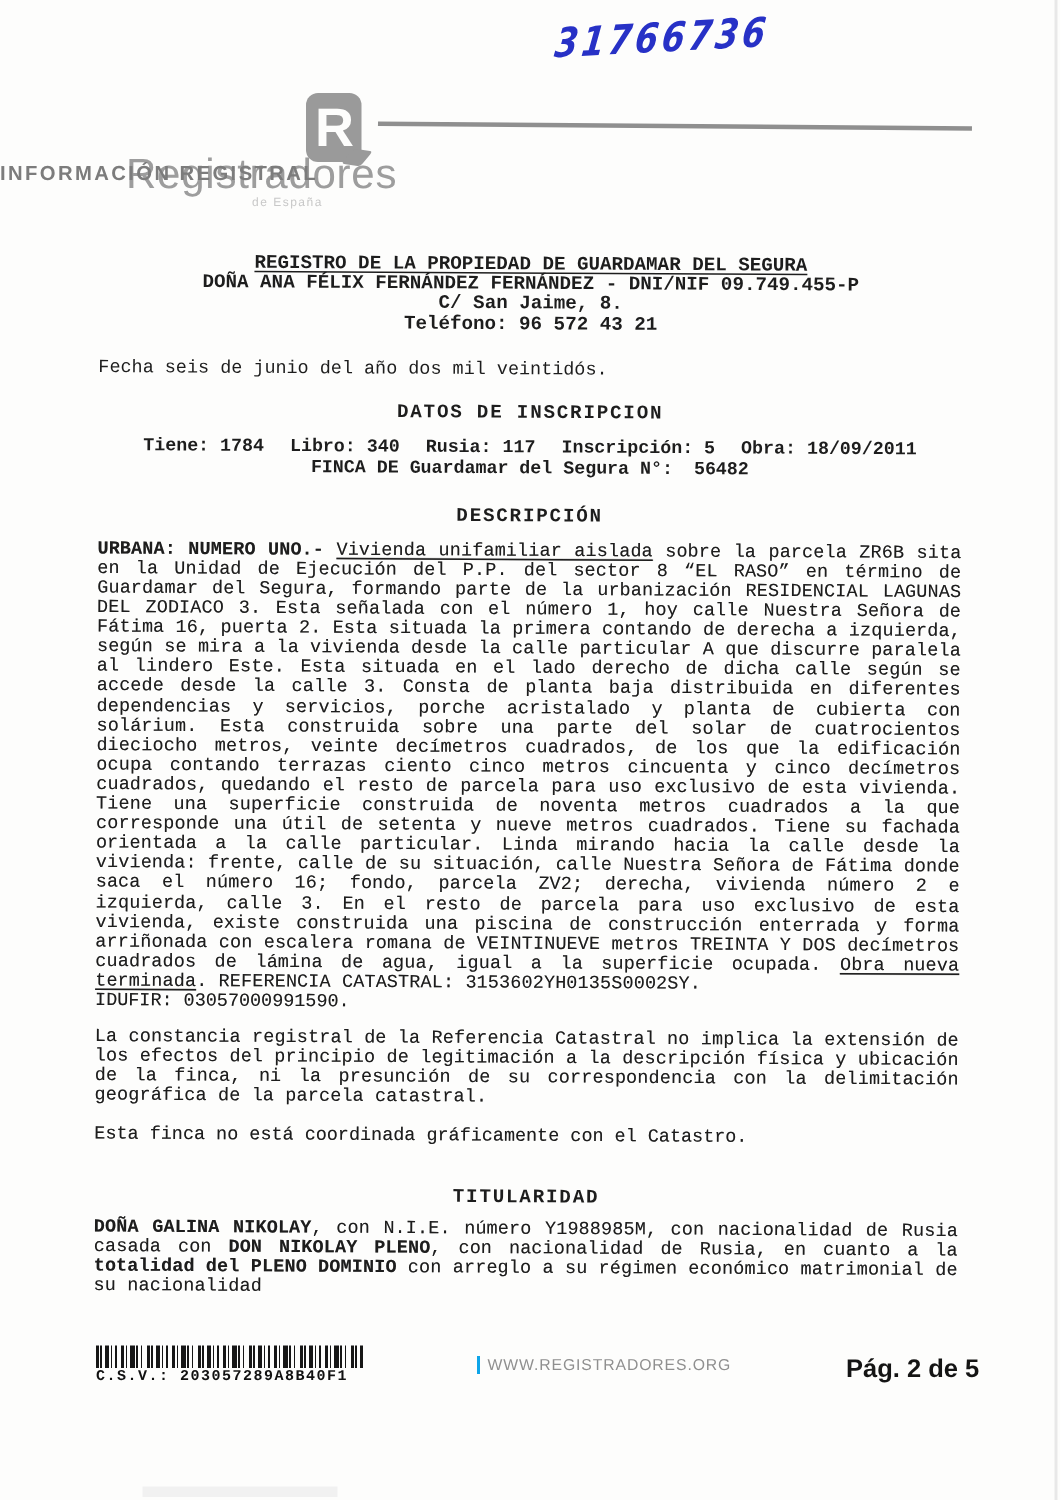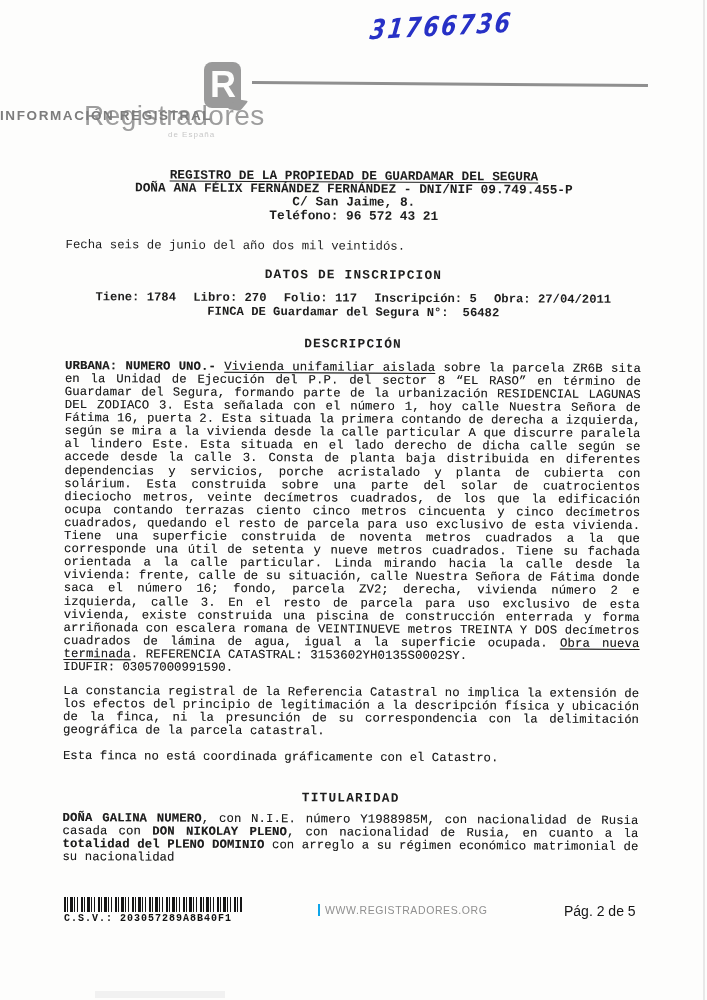--- a/index.html
+++ b/index.html
@@ -79,21 +79,21 @@
     font-size:10px;font-weight:700;letter-spacing:1px;color:#111;
   }
   .website{
     position:absolute;left:318px;top:904px;
     font-size:10.5px;color:#8f8f8f;letter-spacing:.6px;
     border-left:2px solid #0ea5e9;padding-left:5px;
     filter:blur(.2px);
   }
   .page-num{
     position:absolute;left:564px;top:903px;
-    font-size:14px;font-weight:400;color:#141414;
+    font-size:17px;font-weight:700;color:#141414;
   }
 </style>
 </head>
 <body>
 
 <div class="page">
 
   <div class="handwritten">31766736</div>
 
   <div>
@@ -115,41 +115,41 @@
       <div>C/ San Jaime, 8.</div>
       <div>Teléfono: 96 572 43 21</div>
     </div>
 
     <div class="date-line">Fecha seis de junio del año dos mil veintidós.</div>
 
     <div class="section-heading">DATOS DE INSCRIPCION</div>
 
     <div class="insc-line">
       <span class="field"><span>Tiene:</span> <span>1784</span></span>
-      <span class="field"><span>Libro:</span> <span>270</span></span>
-      <span class="field"><span>Folio:</span> <span>117</span></span>
+      <span class="field"><span>Libro:</span> <span>340</span></span>
+      <span class="field"><span>Rusia:</span> <span>117</span></span>
       <span class="field"><span>Inscripción:</span> <span>5</span></span>
-      <span class="field"><span>Obra:</span> <span>27/04/2011</span></span>
+      <span class="field"><span>Obra:</span> <span>18/09/2011</span></span>
     </div>
     <div class="finca-line">
       <span>FINCA DE Guardamar del Segura N°:</span><span class="gap"></span><span>56482</span>
     </div>
 
     <div class="section-heading heading-desc">DESCRIPCIÓN</div>
 
     <div class="para desc-para"><span class="b">URBANA: NUMERO UNO.- </span><span class="u">Vivienda unifamiliar aislada</span><span> sobre la parcela ZR6B sita en la Unidad de Ejecución del P.P. del sector 8 “EL RASO” en término de Guardamar del Segura, formando parte de la urbanización RESIDENCIAL LAGUNAS DEL ZODIACO 3. Esta señalada con el número 1, hoy calle Nuestra Señora de Fátima 16, puerta 2. Esta situada la primera contando de derecha a izquierda, según se mira a la vivienda desde la calle particular A que discurre paralela al lindero Este. Esta situada en el lado derecho de dicha calle según se accede desde la calle 3. Consta de planta baja distribuida en diferentes dependencias y servicios, porche acristalado y planta de cubierta con solárium. Esta construida sobre una parte del solar de cuatrocientos dieciocho metros, veinte decímetros cuadrados, de los que la edificación ocupa contando terrazas ciento cinco metros cincuenta y cinco decímetros cuadrados, quedando el resto de parcela para uso exclusivo de esta vivienda. Tiene una superficie construida de noventa metros cuadrados a la que corresponde una útil de setenta y nueve metros cuadrados. Tiene su fachada orientada a la calle particular. Linda mirando hacia la calle desde la vivienda: frente, calle de su situación, calle Nuestra Señora de Fátima donde saca el número 16; fondo, parcela ZV2; derecha, vivienda número 2 e izquierda, calle 3. En el resto de parcela para uso exclusivo de esta vivienda, existe construida una piscina de construcción enterrada y forma arriñonada con escalera romana de VEINTINUEVE metros TREINTA Y DOS decímetros cuadrados de lámina de agua, igual a la superficie ocupada. </span><span class="u">Obra nueva terminada</span><span>. REFERENCIA CATASTRAL: 3153602YH0135S0002SY.</span></div>
     <div class="idufir-line">IDUFIR: 03057000991590.</div>
 
     <div class="para catastral-note">La constancia registral de la Referencia Catastral no implica la extensión de los efectos del principio de legitimación a la descripción física y ubicación de la finca, ni la presunción de su correspondencia con la delimitación geográfica de la parcela catastral.</div>
 
     <div class="coordination-note">Esta finca no está coordinada gráficamente con el Catastro.</div>
 
     <div class="section-heading heading-titu">TITULARIDAD</div>
 
-    <div class="para ownership-para"><span class="b">DOÑA GALINA NUMERO</span><span>, con N.I.E. número Y1988985M, con nacionalidad de Rusia casada con </span><span class="b">DON NIKOLAY PLENO</span><span>, con nacionalidad de Rusia, en cuanto a la </span><span class="b">totalidad del PLENO DOMINIO</span><span> con arreglo a su régimen económico matrimonial de su nacionalidad</span></div>
+    <div class="para ownership-para"><span class="b">DOÑA GALINA NIKOLAY</span><span>, con N.I.E. número Y1988985M, con nacionalidad de Rusia casada con </span><span class="b">DON NIKOLAY PLENO</span><span>, con nacionalidad de Rusia, en cuanto a la </span><span class="b">totalidad del PLENO DOMINIO</span><span> con arreglo a su régimen económico matrimonial de su nacionalidad</span></div>
 
   </div>
 
   <div class="barcode"></div>
   <div class="csv-line">
     <span>C.S.V.:</span>
     <span>203057289A8B40F1</span>
   </div>
   <div class="website">WWW.REGISTRADORES.ORG</div>
   <div class="page-num">Pág. 2 de 5</div>

